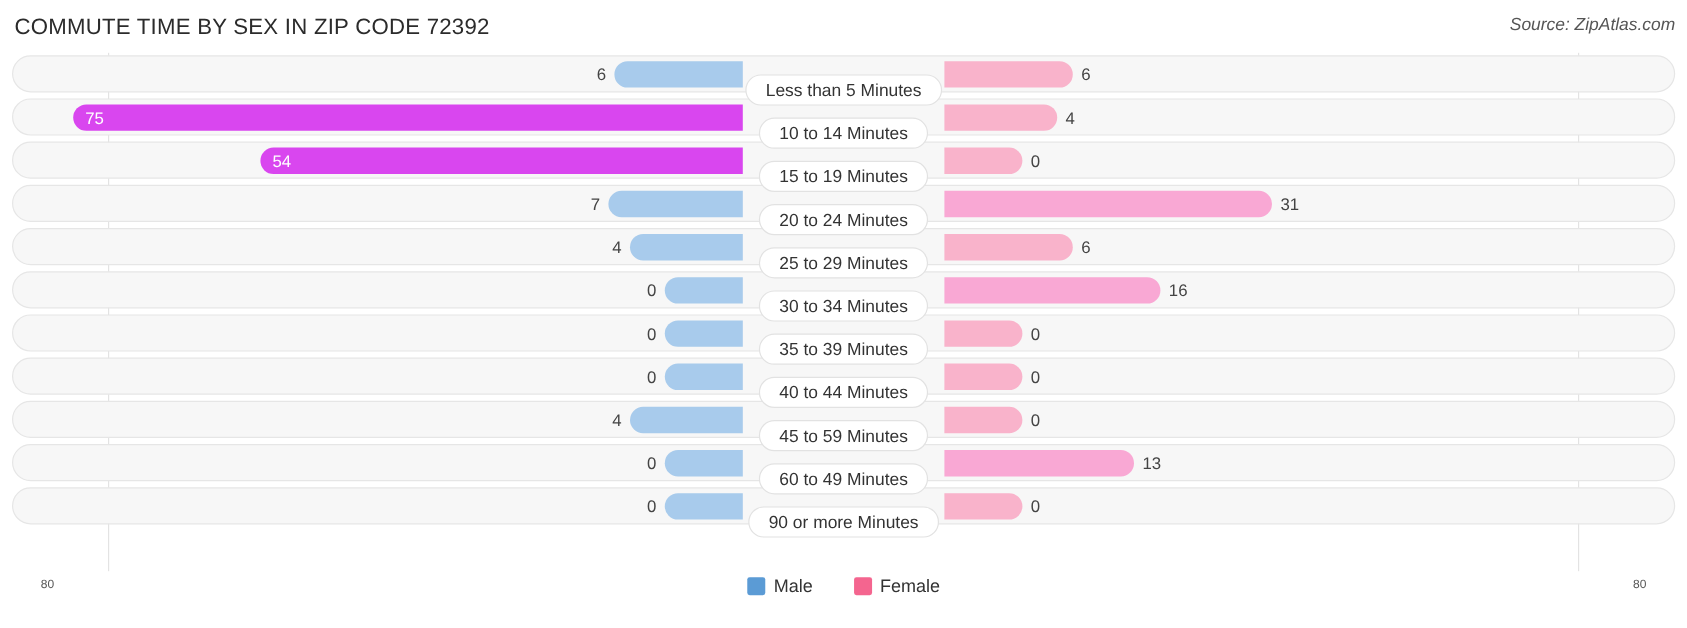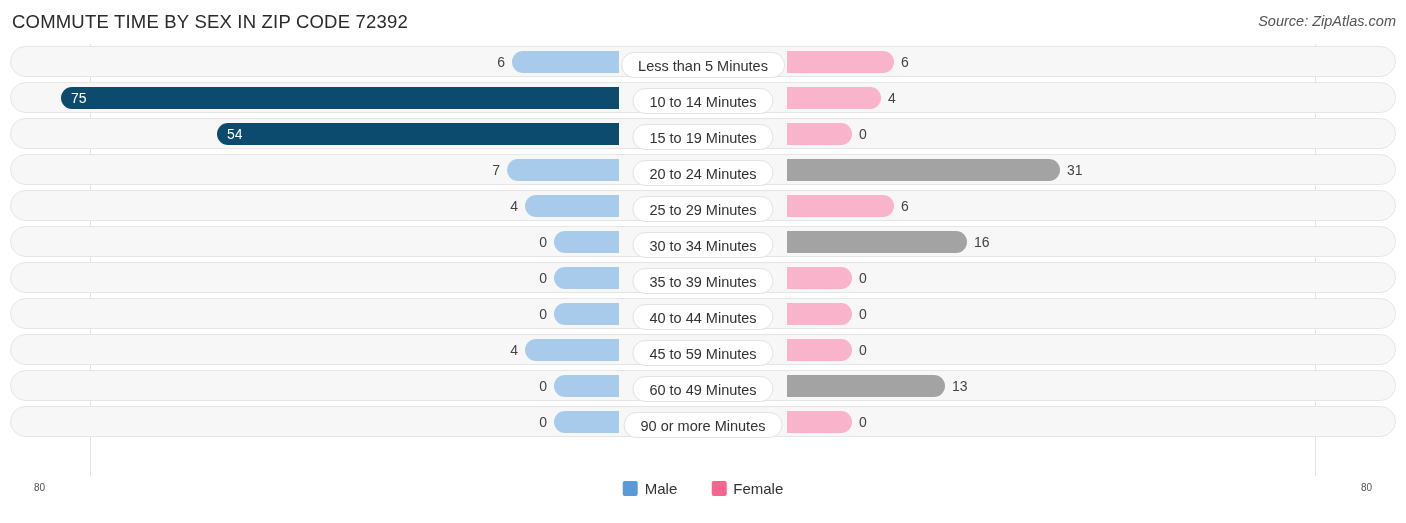--- a/index.html
+++ b/index.html
@@ -95,28 +95,28 @@
     top: 0;
     height: 22px;
     box-sizing: border-box;
   }
   .bar.male {
     right: 50%;
     margin-right: 84px;
     border-radius: 11px 0 0 11px;
     background: #a8cbec;
   }
-  .bar.male.hi { background: #0c4a6e; }
+  .bar.male.hi { background: #d946ef; }
   .bar.female {
     left: 50%;
     margin-left: 84px;
     border-radius: 0 11px 11px 0;
     background: #f9b3cb;
   }
-  .bar.female.hi { background: #a3a3a3; }
+  .bar.female.hi { background: #f9a8d4; }
 
   
   .val {
     position: absolute;
     top: 0;
     height: 22px;
     line-height: 22px;
     font-size: 14px;
     color: #444444;
     white-space: nowrap;
@@ -127,21 +127,21 @@
     left: 10px;
     right: auto;
     padding: 0;
     color: #ffffff;
   }
 
   
   .cat-pill {
     position: absolute;
     left: 50%;
-    top: 8px;
+    top: 18px;
     transform: translateX(-50%);
     height: 26px;
     line-height: 26px;
     padding: 0 16px;
     min-width: 140px;
     text-align: right;
     background: #ffffff;
     border: 1px solid #e2e2e2;
     border-radius: 14px;
     font-size: 14.5px;

